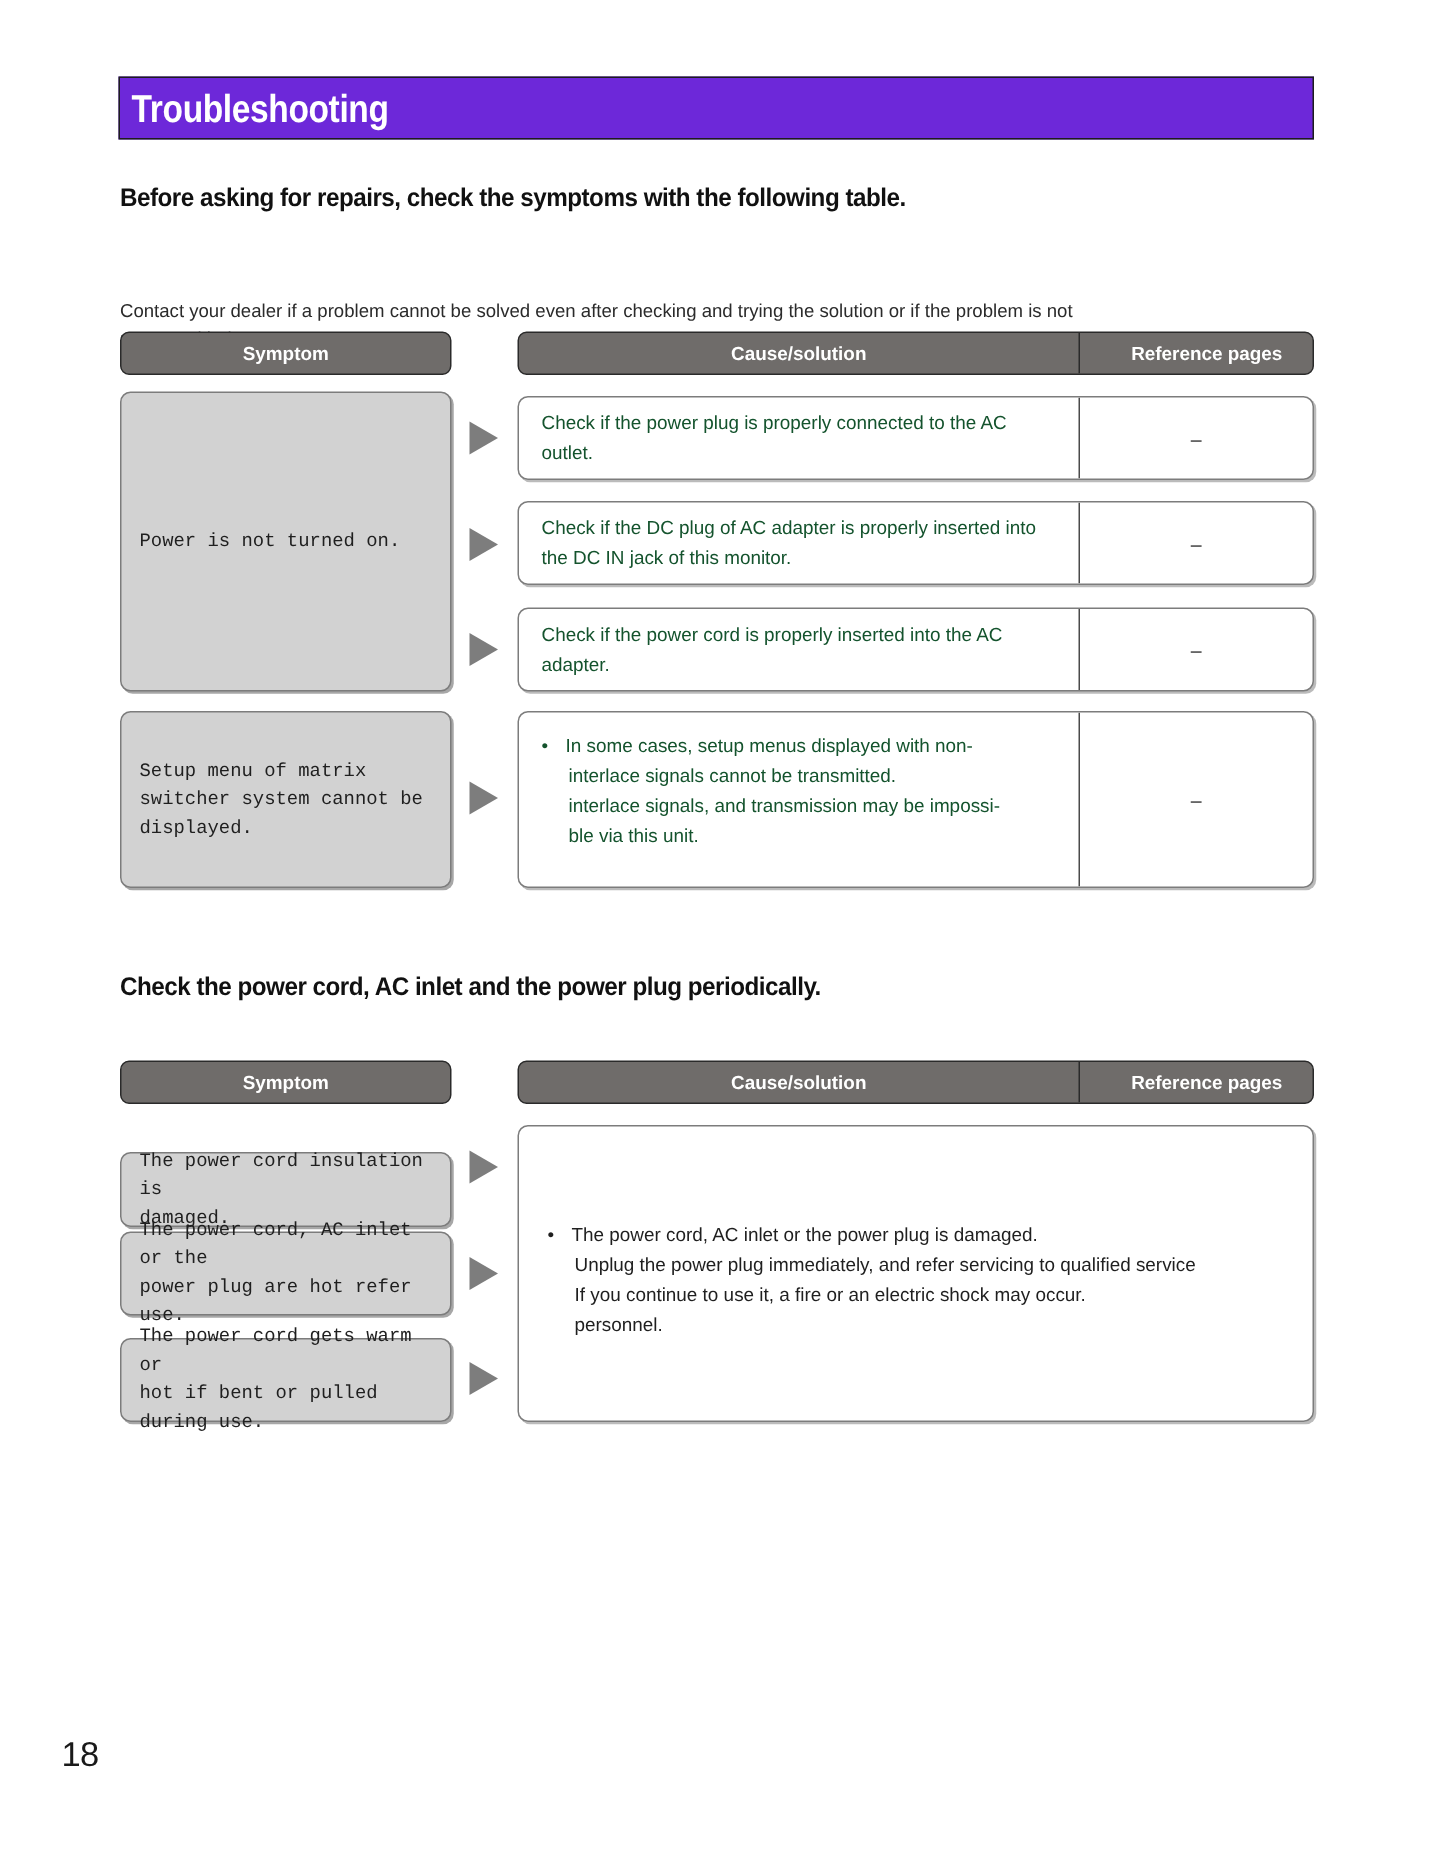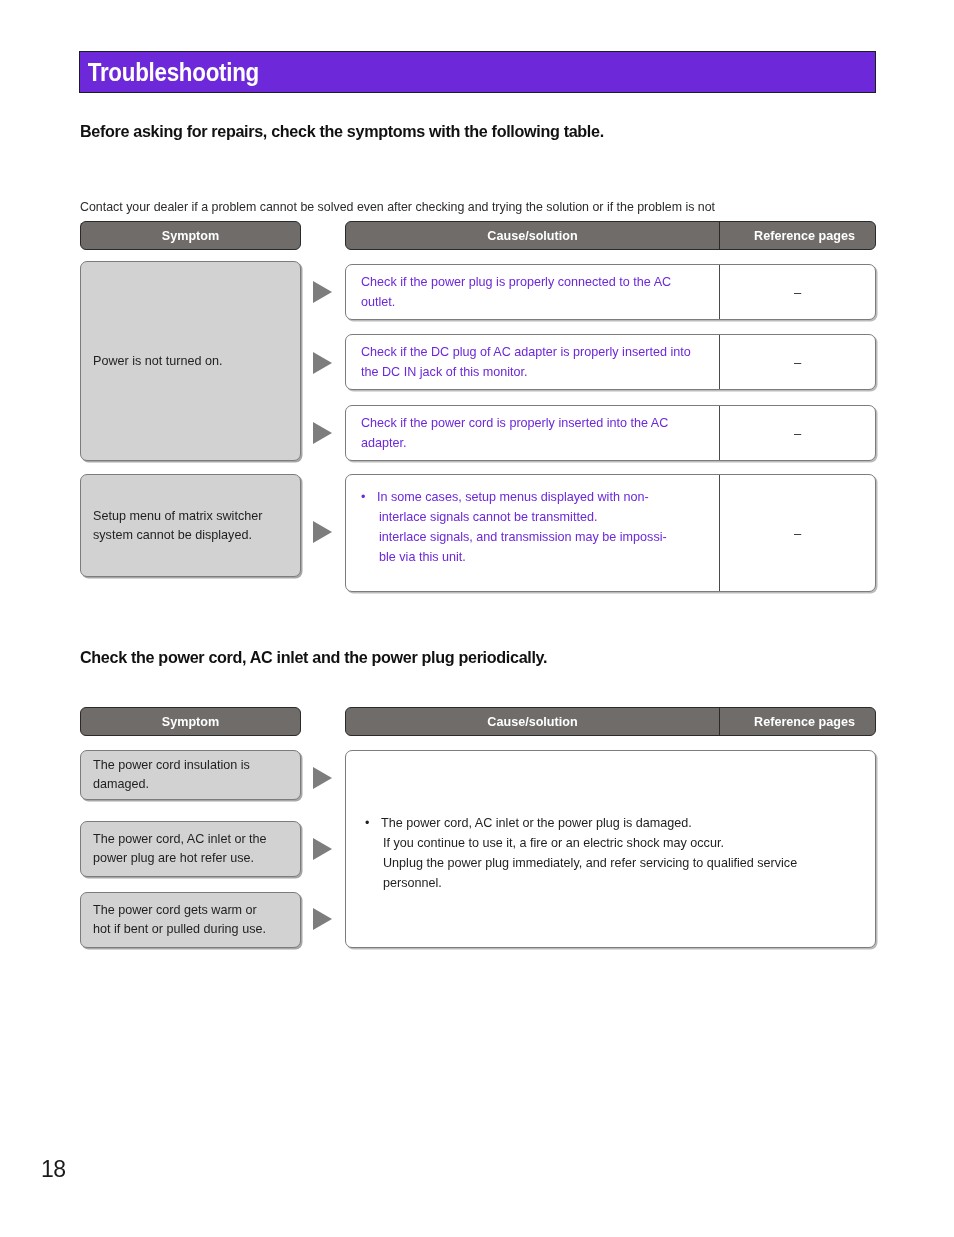--- a/index.html
+++ b/index.html
@@ -131,20 +131,21 @@
     border: 1px solid #7c7c7c;
     border-radius: 7px;
     box-sizing: border-box;
     display: flex;
     align-items: center;
     padding: 0 12px;
     font-size: 12.6px;
     line-height: 19px;
     color: #1f1f1f;
     box-shadow: 1.5px 1.5px 0 rgba(60,60,60,0.45);
+    font-family: Liberation Mono, monospace;
   }
 
   
   .arrow {
     position: absolute;
     left: 313px;
     width: 0;
     height: 0;
     border-left: 19px solid #7d7d7d;
     border-top: 11px solid transparent;
@@ -167,21 +168,21 @@
   }
   .solution-row .sol-cause {
     flex: 0 0 374px;
     border-right: 1px solid #4a4a4a;
     box-sizing: border-box;
     display: flex;
     align-items: center;
     padding: 0 15px;
     font-size: 12.6px;
     line-height: 20px;
-    color: #6d28d9;
+    color: #14532d;
   }
   .solution-row .sol-cause.top-align {
     align-items: flex-start;
     padding-top: 12px;
   }
   .solution-row .sol-ref {
     flex: 1 1 auto;
     display: flex;
     align-items: center;
     justify-content: center;
@@ -250,21 +251,21 @@
       <span>Cause/solution</span>
     </div>
     <div class="cell-ref">
       <span>Reference pages</span>
     </div>
   </div>
 
   <div class="symptom-box" style="top:261px; height:200px">
     <span>Power is not turned on.</span>
   </div>
-  <div class="symptom-box" style="top:474px; height:103px">
+  <div class="symptom-box" style="top:474px; height:118px">
     <span>Setup menu of matrix switcher system cannot be displayed.</span>
   </div>
 
   <div class="arrow" style="top:281px"></div>
   <div class="arrow" style="top:352px"></div>
   <div class="arrow" style="top:422px"></div>
   <div class="arrow" style="top:521px"></div>
 
   <div class="solution-row" style="top:264px; height:56px">
     <div class="sol-cause">Check if the power plug is properly connected to the AC outlet.</div>
@@ -301,21 +302,21 @@
   </div>
   <div class="tbl-head-right" style="top:707px">
     <div class="cell-cause">
       <span>Cause/solution</span>
     </div>
     <div class="cell-ref">
       <span>Reference pages</span>
     </div>
   </div>
 
-  <div class="symptom-box" style="top:750px; height:50px">
+  <div class="symptom-box" style="top:768px; height:50px">
     <div>
       <div>The power cord insulation is</div>
       <div>damaged.</div>
     </div>
   </div>
   <div class="symptom-box" style="top:821px; height:56px">
     <div>
       <div>The power cord, AC inlet or the</div>
       <div>power plug are hot refer use.</div>
     </div>
@@ -328,21 +329,21 @@
   </div>
 
   <div class="arrow" style="top:767px"></div>
   <div class="arrow" style="top:838px"></div>
   <div class="arrow" style="top:908px"></div>
 
   <div class="solution-full" style="top:750px; height:198px">
     <div class="bullet-block" style="padding-top:62px; padding-left:35px">
       <span class="bullet-dot" style="left:19px; top:62px">•</span>
       <span class="btxt">The power cord, AC inlet or the power plug is damaged.</span>
+      <span class="btxt ind">Unplug the power plug immediately, and refer servicing to qualified service</span>
       <span class="btxt ind">If you continue to use it, a fire or an electric shock may occur.</span>
-      <span class="btxt ind">Unplug the power plug immediately, and refer servicing to qualified service</span>
       <span class="btxt ind">personnel.</span>
     </div>
   </div>
 
   <div class="page-number">18</div>
 
 </div>
 
 </body></html>

